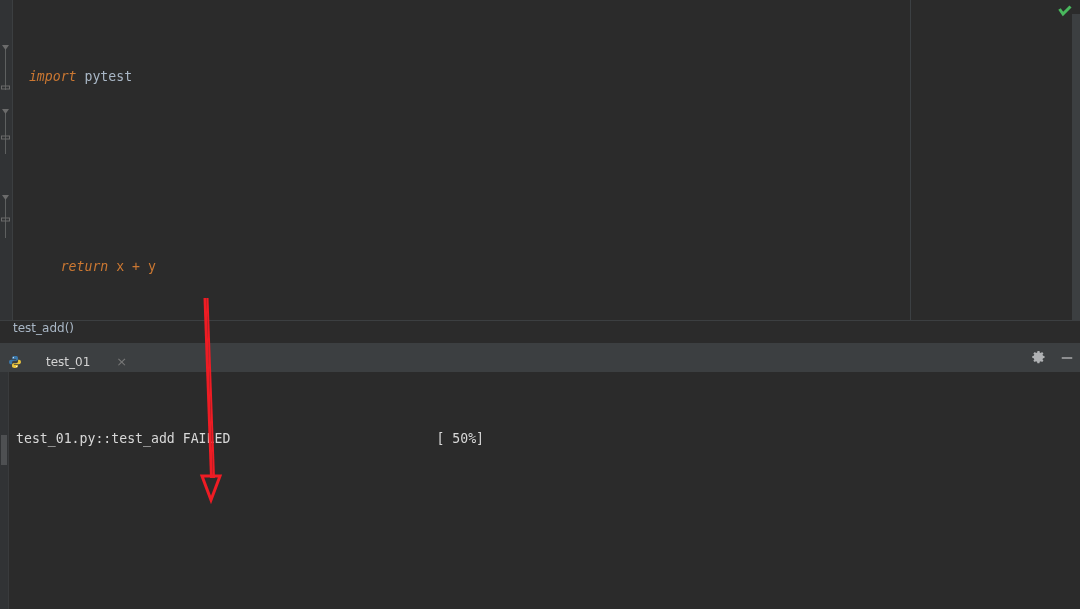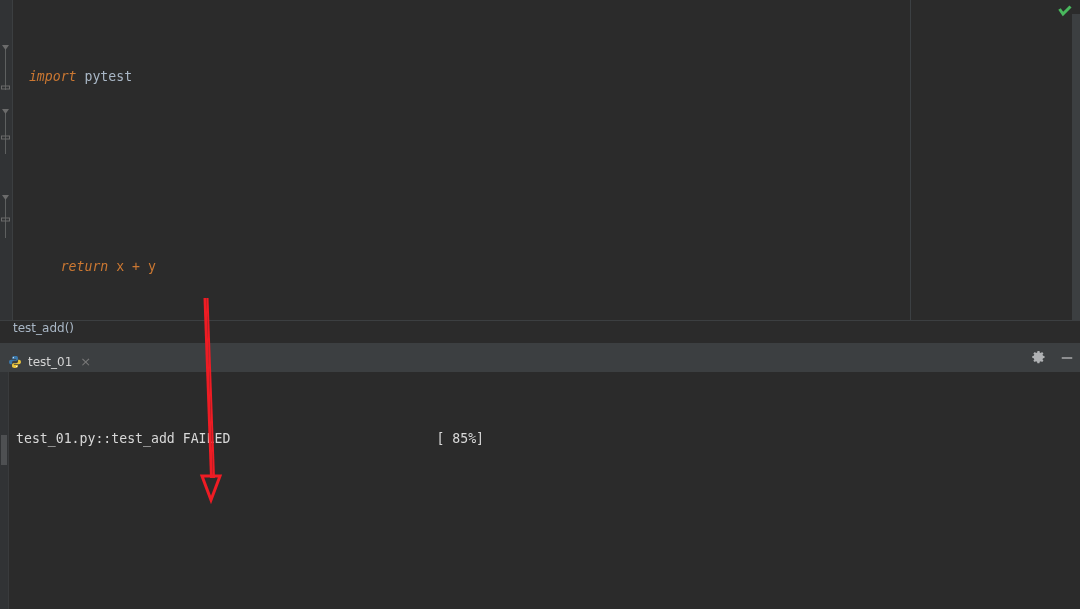--- a/index.html
+++ b/index.html
@@ -80,21 +80,21 @@
   }
 
   
   .tabbar {
     position: absolute; left: 0; top: 343px; width: 1080px; height: 29px;
     background: #3c3f41;
     display: flex; align-items: center;
   }
   .run-tab {
     position: relative; height: 41px; display: flex; align-items: center;
-    padding: 8px 8px 0 8px; gap: 6px;
+    padding: 8px 8px 0 8px; gap: 24px;
   }
   .run-tab-underline {
     position: absolute; left: 4px; bottom: 0; width: 92px; height: 2px;
     background: #9b9b9b;
   }
   .py-icon { width: 14px; height: 14px; display:block; }
   .run-tab-label {
     font-family: "DejaVu Sans", sans-serif; font-size: 12px; color: #d4d4d4;
   }
   .tab-close {
@@ -253,21 +253,21 @@
         </svg>
       </span>
     </div>
   </div>
 
   <div class="console">
     <div class="console-gutter">
       <div class="console-scroll-thumb"></div>
     </div>
     <div class="console-text">
-      <div class="cline"><span>test_01.py::test_add FAILED</span><span style="display:inline-block;width:206px;"></span><span class="cpct">[ 85%]</span></div>
+      <div class="cline"><span>test_01.py::test_add FAILED</span><span style="display:inline-block;width:206px;"></span><span class="cpct">[ 50%]</span></div>
 
 
       <div class="cline"></div>
 
       
 
       
 
       
 

